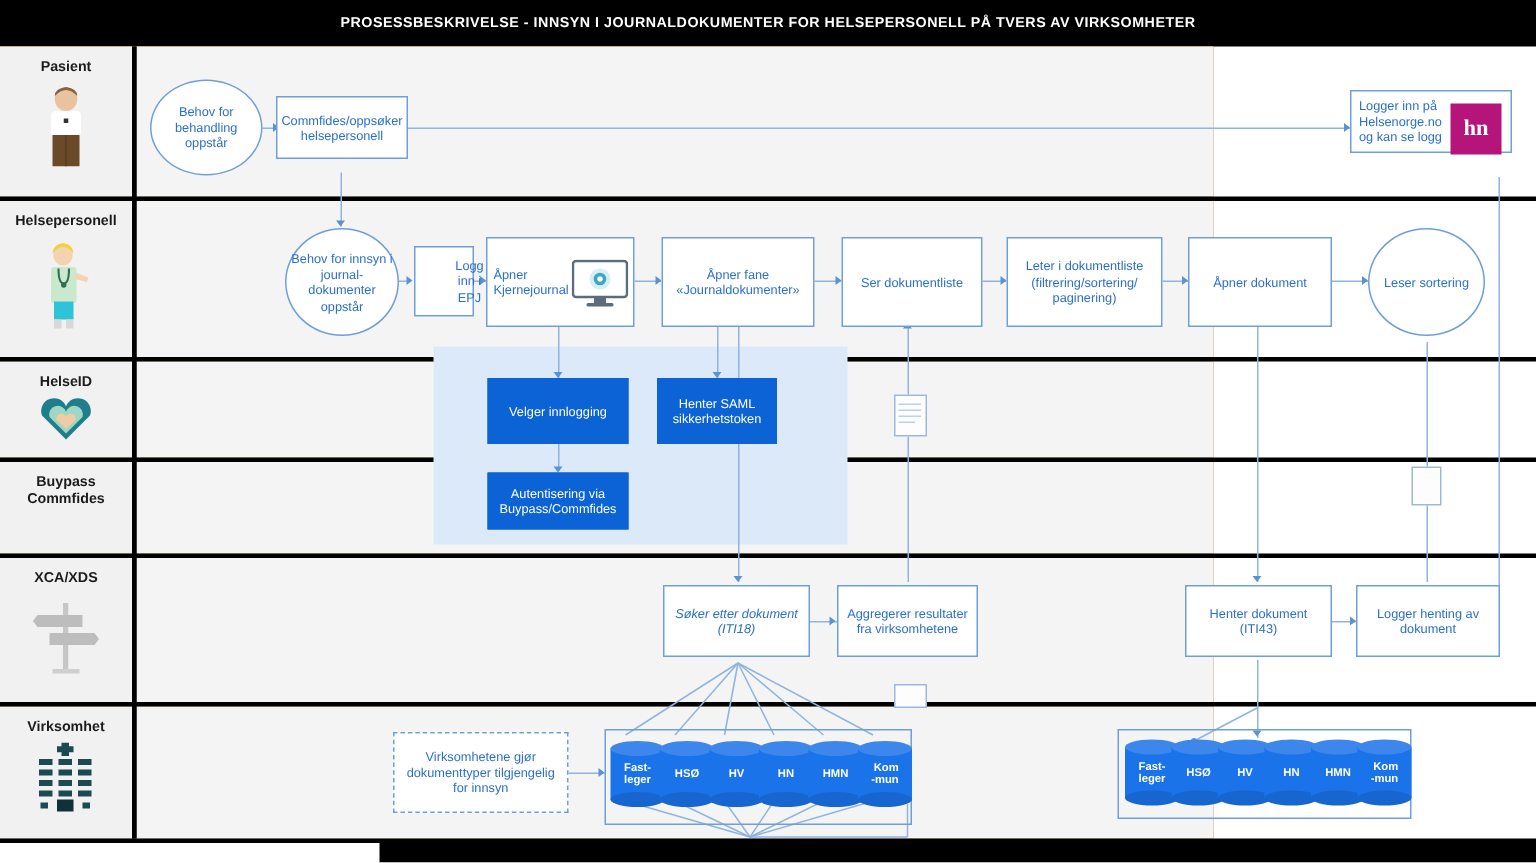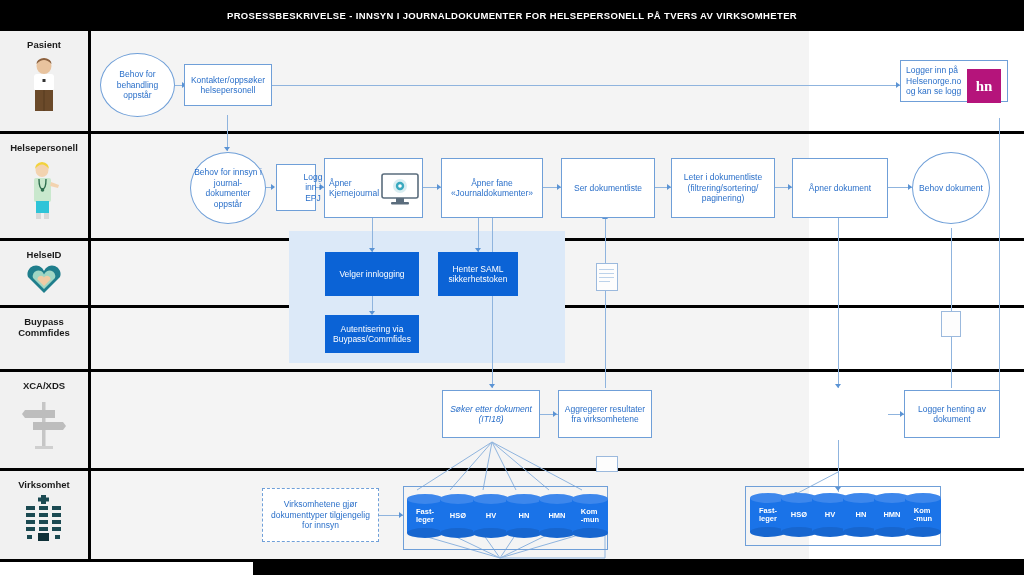--- a/index.html
+++ b/index.html
@@ -93,21 +93,21 @@
     background:#3d87ec; border-radius:50%;
   }
   .cyl .capB {
     position:absolute; left:0; bottom:0; width:36px; height:10px;
     background:#1766cf; border-radius:50%;
   }
   .cyl .ct {
     position:absolute; left:0; top:0; width:36px; height:44px;
     display:flex; align-items:center; justify-content:center;
     color:#fff; font-size:7.5px; font-weight:bold; line-height:8.5px;
-    text-align:left; z-index:3;
+    text-align:right; z-index:3;
   }
 
   
   .docicon { position:absolute; }
   .docicon .pg {
     position:absolute; left:0; top:0; width:100%; height:100%;
     background:#fdfdfd; border:1px solid #9bb9dd;
   }
   .docicon .ln {
     position:absolute; left:3px; height:1px; background:#bcd2ea;
@@ -334,21 +334,21 @@
 
   <svg style="position:absolute;left:760px;top:470px;width:90px;height:28px;">
     <line x1="78" y1="2" x2="36" y2="24" stroke="#8fb4de" stroke-width="1"></line>
     <circle cx="36" cy="24" r="2" fill="#5a93d4"></circle>
   </svg>
 
   <div class="node circle" style="left:100px;top:53px;width:75px;height:64px;">
     <span>Behov for behandling oppstår</span>
   </div>
   <div class="node" style="left:184px;top:64px;width:88px;height:42px;">
-    <span>Kontakter/oppsøker helsepersonell</span>
+    <span>Commfides/oppsøker helsepersonell</span>
   </div>
   <div class="node" style="left:900px;top:60px;width:108px;height:42px;justify-content:flex-start;padding-left:5px;">
     <span style="text-align:left;width:62px;">Logger inn på Helsenorge.no og kan se logg</span>
     <div class="hnlogo" style="left:66px;top:8px;width:34px;height:34px;">
       <span>hn</span>
     </div>
   </div>
 
   <div class="node circle" style="left:190px;top:152px;width:76px;height:72px;">
     <span>Behov for innsyn i journal-dokumenter oppstår</span>
@@ -375,39 +375,42 @@
   <div class="node" style="left:561px;top:158px;width:94px;height:60px;">
     <span>Ser dokumentliste</span>
   </div>
   <div class="node" style="left:671px;top:158px;width:104px;height:60px;">
     <span>Leter i dokumentliste (filtrering/sortering/ paginering)</span>
   </div>
   <div class="node" style="left:792px;top:158px;width:96px;height:60px;">
     <span>Åpner dokument</span>
   </div>
   <div class="node circle" style="left:912px;top:152px;width:78px;height:72px;">
-    <span>Behov dokument</span>
+    <span>Leser sortering</span>
   </div>
 
   <div class="node filled" style="left:325px;top:252px;width:94px;height:44px;">
     <span>Velger innlogging</span>
   </div>
   <div class="node filled" style="left:438px;top:252px;width:80px;height:44px;">
     <span>Henter SAML sikkerhetstoken</span>
   </div>
 
   <div class="node filled" style="left:325px;top:315px;width:94px;height:38px;">
     <span>Autentisering via Buypass/Commfides</span>
   </div>
 
   <div class="node" style="left:442px;top:390px;width:98px;height:48px;font-style:italic;">
     <span>Søker etter dokument (ITI18)</span>
   </div>
   <div class="node" style="left:558px;top:390px;width:94px;height:48px;">
     <span>Aggregerer resultater fra virksomhetene</span>
+  </div>
+  <div class="node" style="left:790px;top:390px;width:98px;height:48px;">
+    <span>Henter dokument (ITI43)</span>
   </div>
   <div class="node" style="left:904px;top:390px;width:96px;height:48px;">
     <span>Logger henting av dokument</span>
   </div>
 
   <div class="node dashed" style="left:262px;top:488px;width:117px;height:54px;">
     <span>Virksomhetene gjør dokumenttyper tilgjengelig for innsyn</span>
   </div>
 
   <div class="node group" style="left:403px;top:486px;width:205px;height:64px;"></div>

